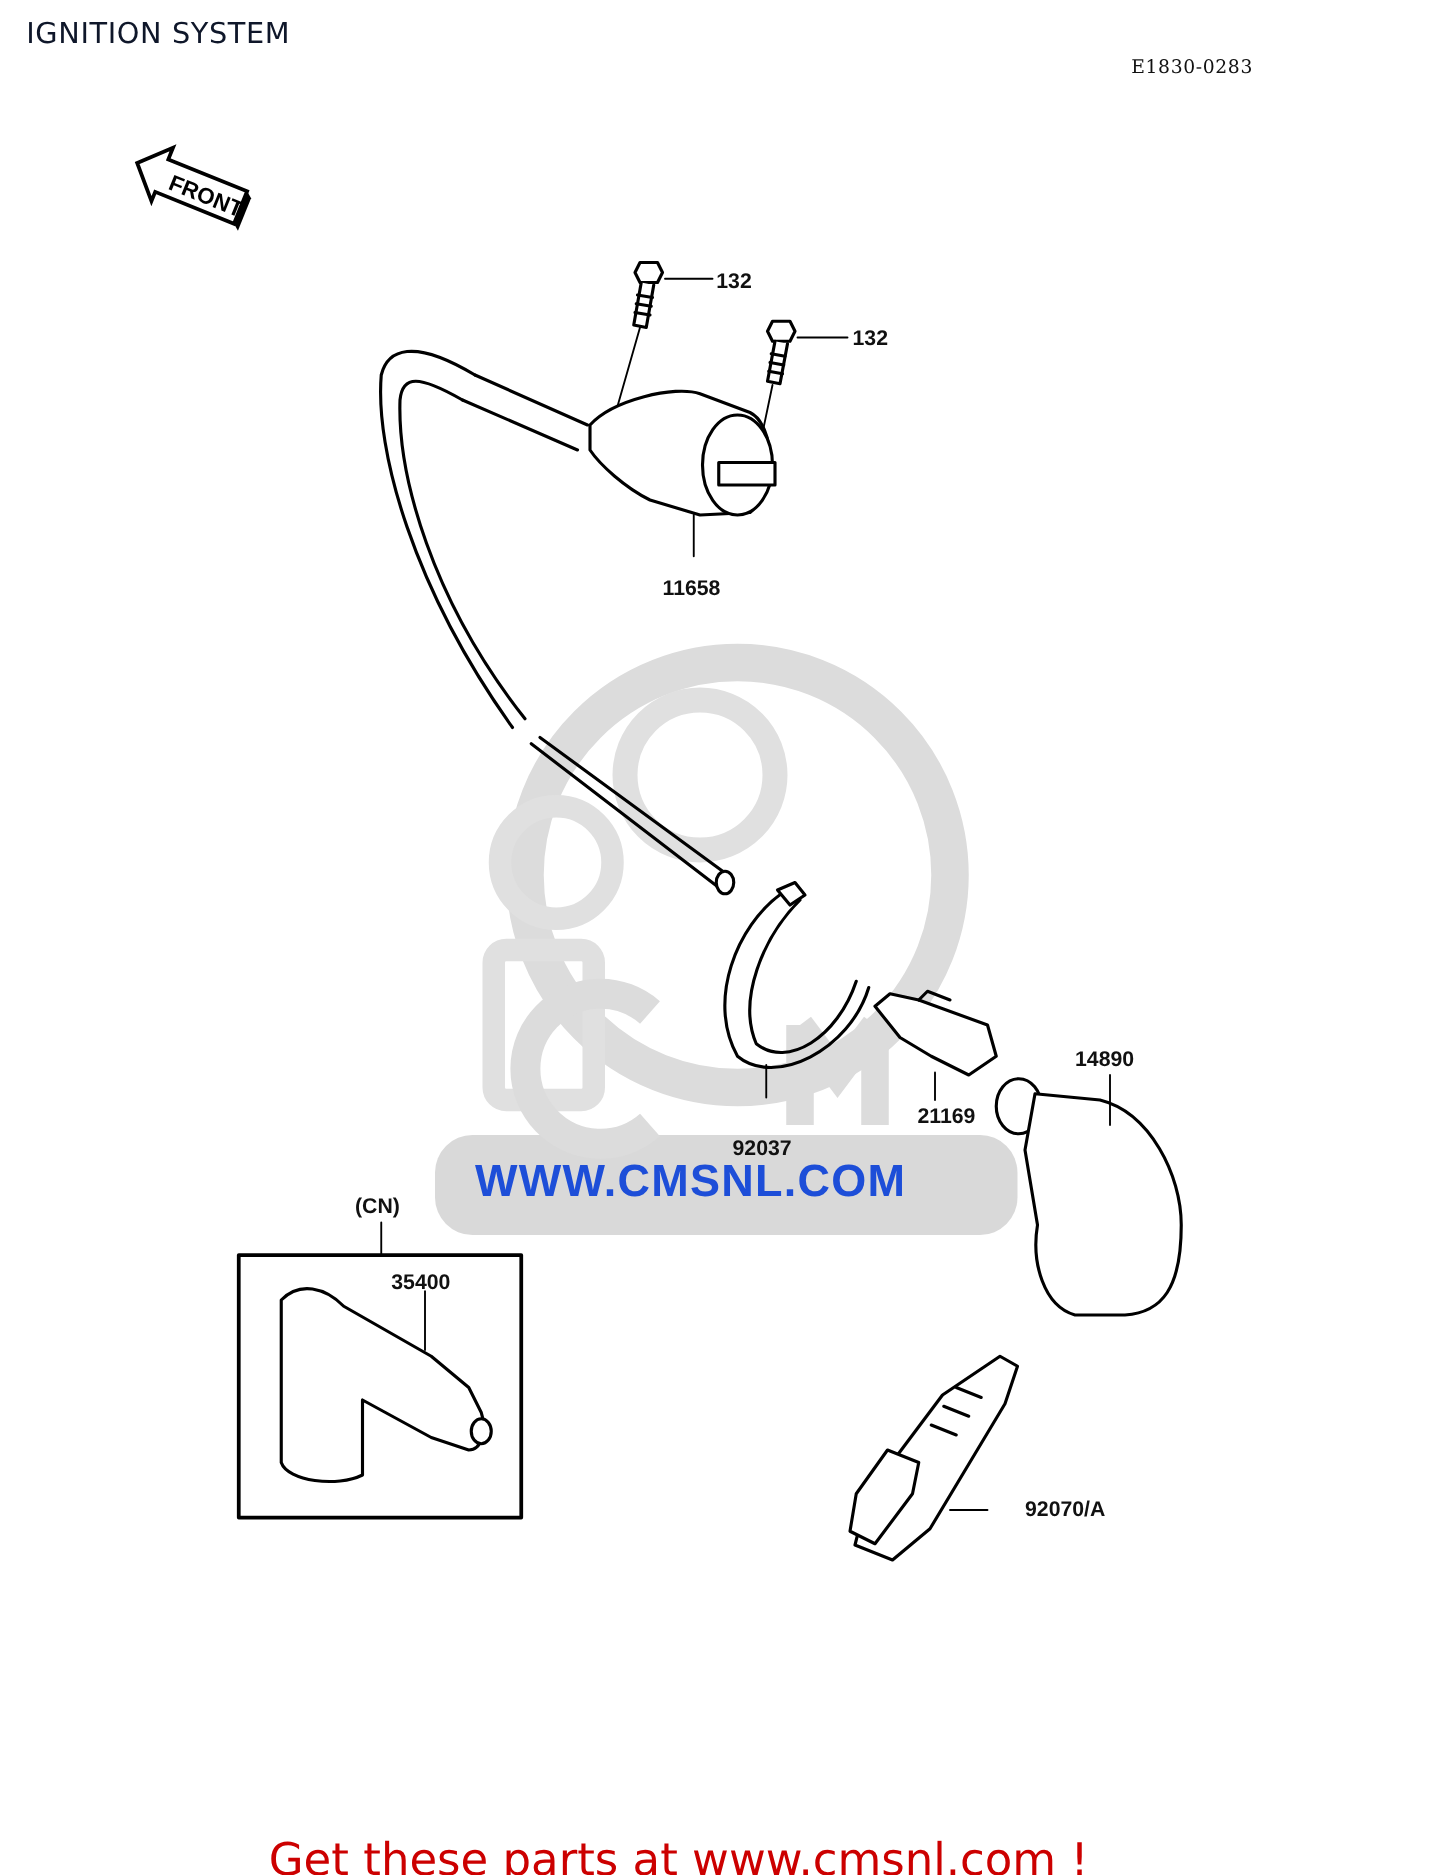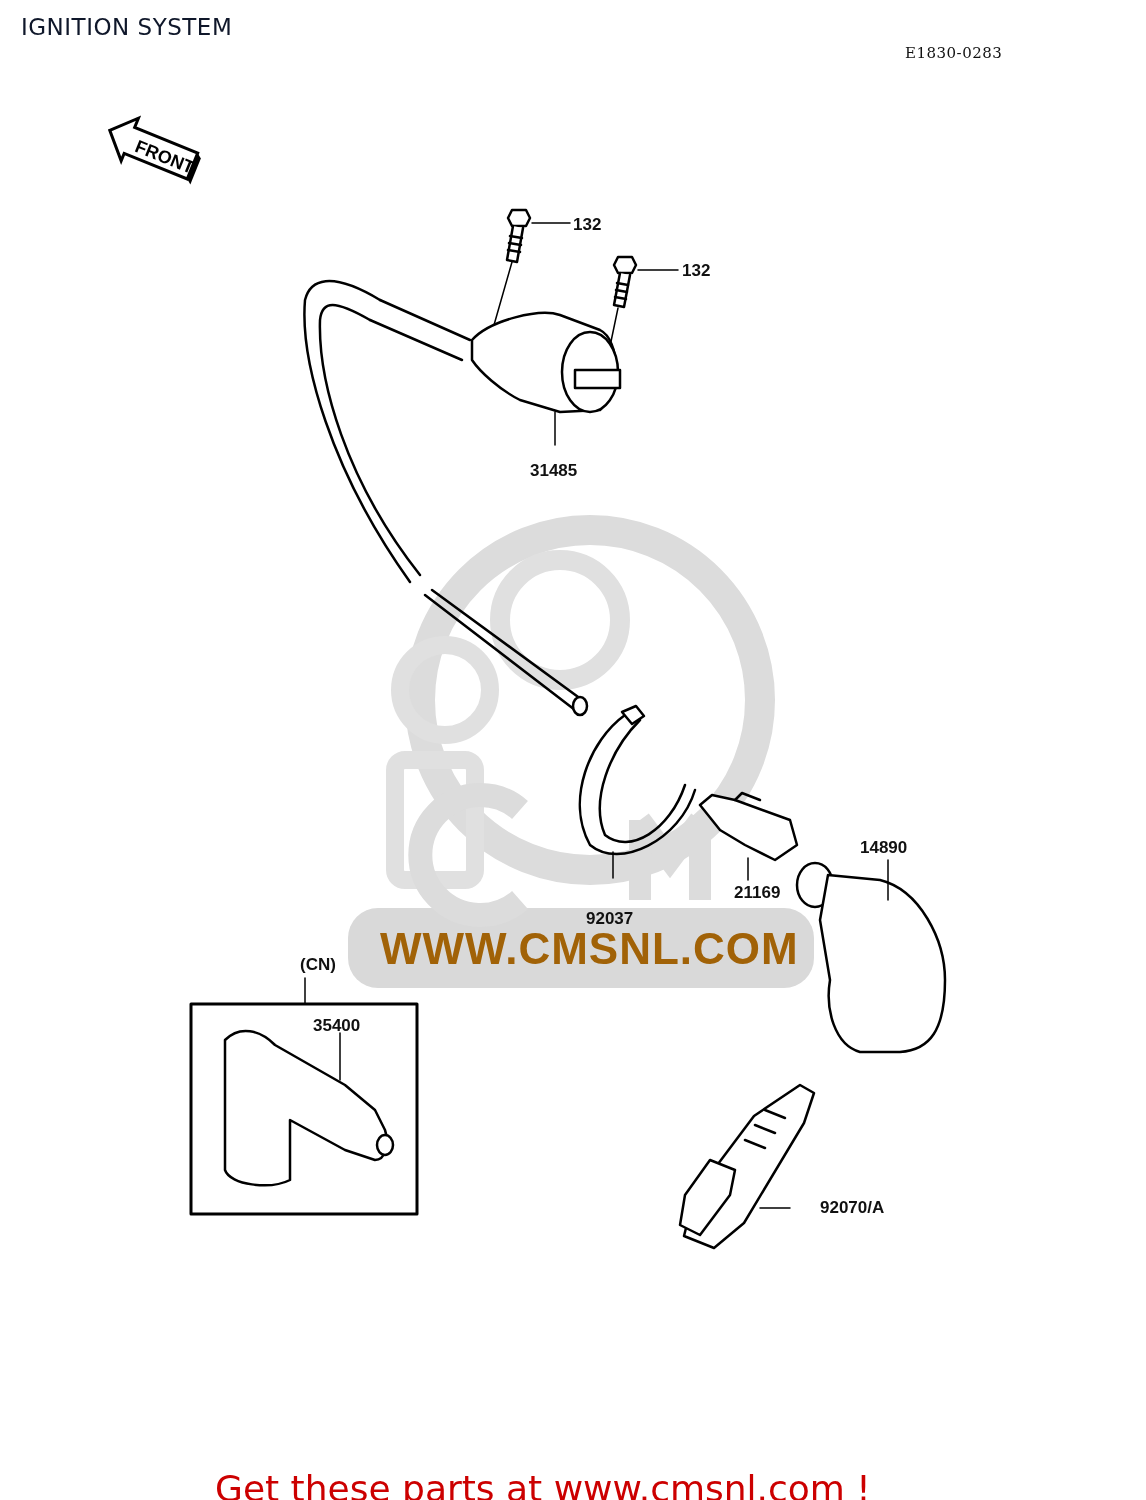--- a/index.html
+++ b/index.html
@@ -2,21 +2,21 @@
 <html><head>
   <meta charset="utf-8">
   <style>
     html, body { margin: 0; padding: 0; background: #ffffff; }
     body { width: 1146px; height: 1500px; position: relative; overflow: hidden; font-family: "DejaVu Sans", sans-serif; }
     .page-title { position: absolute; left: 21px; top: 14px; font-size: 23px; color: #0f172a; letter-spacing: 0.5px; font-family: "DejaVu Sans", sans-serif; }
     .diagram-code { position: absolute; left: 905px; top: 44px; font-size: 15px; color: #111; font-family: "DejaVu Serif", serif; letter-spacing: 0.5px; }
     .diagram-svg { position: absolute; left: 0; top: 0; }
     .part-label { position: absolute; font-family: "Liberation Sans", sans-serif; font-weight: bold; font-size: 17px; color: #111; line-height: 1; cursor: pointer; }
     .footer-cta { position: absolute; left: 215px; top: 1452px; font-size: 36px; color: #cc0000; font-family: "DejaVu Sans", sans-serif; text-decoration: none; margin-top: 16px; }
-    .watermark-text { position: absolute; left: 380px; top: 924px; font-size: 44px; font-weight: bold; color: #a16207; font-family: "Liberation Sans", sans-serif; letter-spacing: 1px; }
+    .watermark-text { position: absolute; left: 380px; top: 924px; font-size: 36px; font-weight: bold; color: #1d4ed8; font-family: "Liberation Sans", sans-serif; letter-spacing: 1px; }
   </style>
 </head>
 <body>
 
 <div class="page-title">IGNITION SYSTEM</div>
 <div class="diagram-code">E1830-0283</div>
 
 <svg class="diagram-svg" width="1146" height="1500" viewBox="0 0 1146 1500" xmlns="http://www.w3.org/2000/svg">
 
   <g fill="#d9d9d9" stroke="none">
@@ -109,21 +109,21 @@
       <ellipse cx="385" cy="1145" rx="8" ry="10" fill="#fff"></ellipse>
       <line x1="340" y1="1033" x2="340" y2="1080" stroke-width="1.5"></line>
     </g>
   </g>
 </svg>
 
 <div class="watermark-text">WWW.CMSNL.COM</div>
 
 <div class="part-label" style="left:573px; top:216px;">132</div>
 <div class="part-label" style="left:682px; top:262px;">132</div>
-<div class="part-label" style="left:530px; top:462px;">31485</div>
+<div class="part-label" style="left:530px; top:462px;">11658</div>
 <div class="part-label" style="left:586px; top:910px;">92037</div>
 <div class="part-label" style="left:699px; top:884px;margin-left:35px;">21169</div>
 <div class="part-label" style="left:860px; top:839px;">14890</div>
 <div class="part-label" style="left:313px; top:1017px;">35400</div>
 <div class="part-label" style="left:820px; top:1199px;">92070/A</div>
-<div class="part-label" style="left:300px; top:956px;text-align:center;">(CN)</div>
+<div class="part-label" style="left:284px; top:956px;text-align:center;">(CN)</div>
 
 <a class="footer-cta">Get these parts at www.cmsnl.com !</a>
 
 </body></html>

